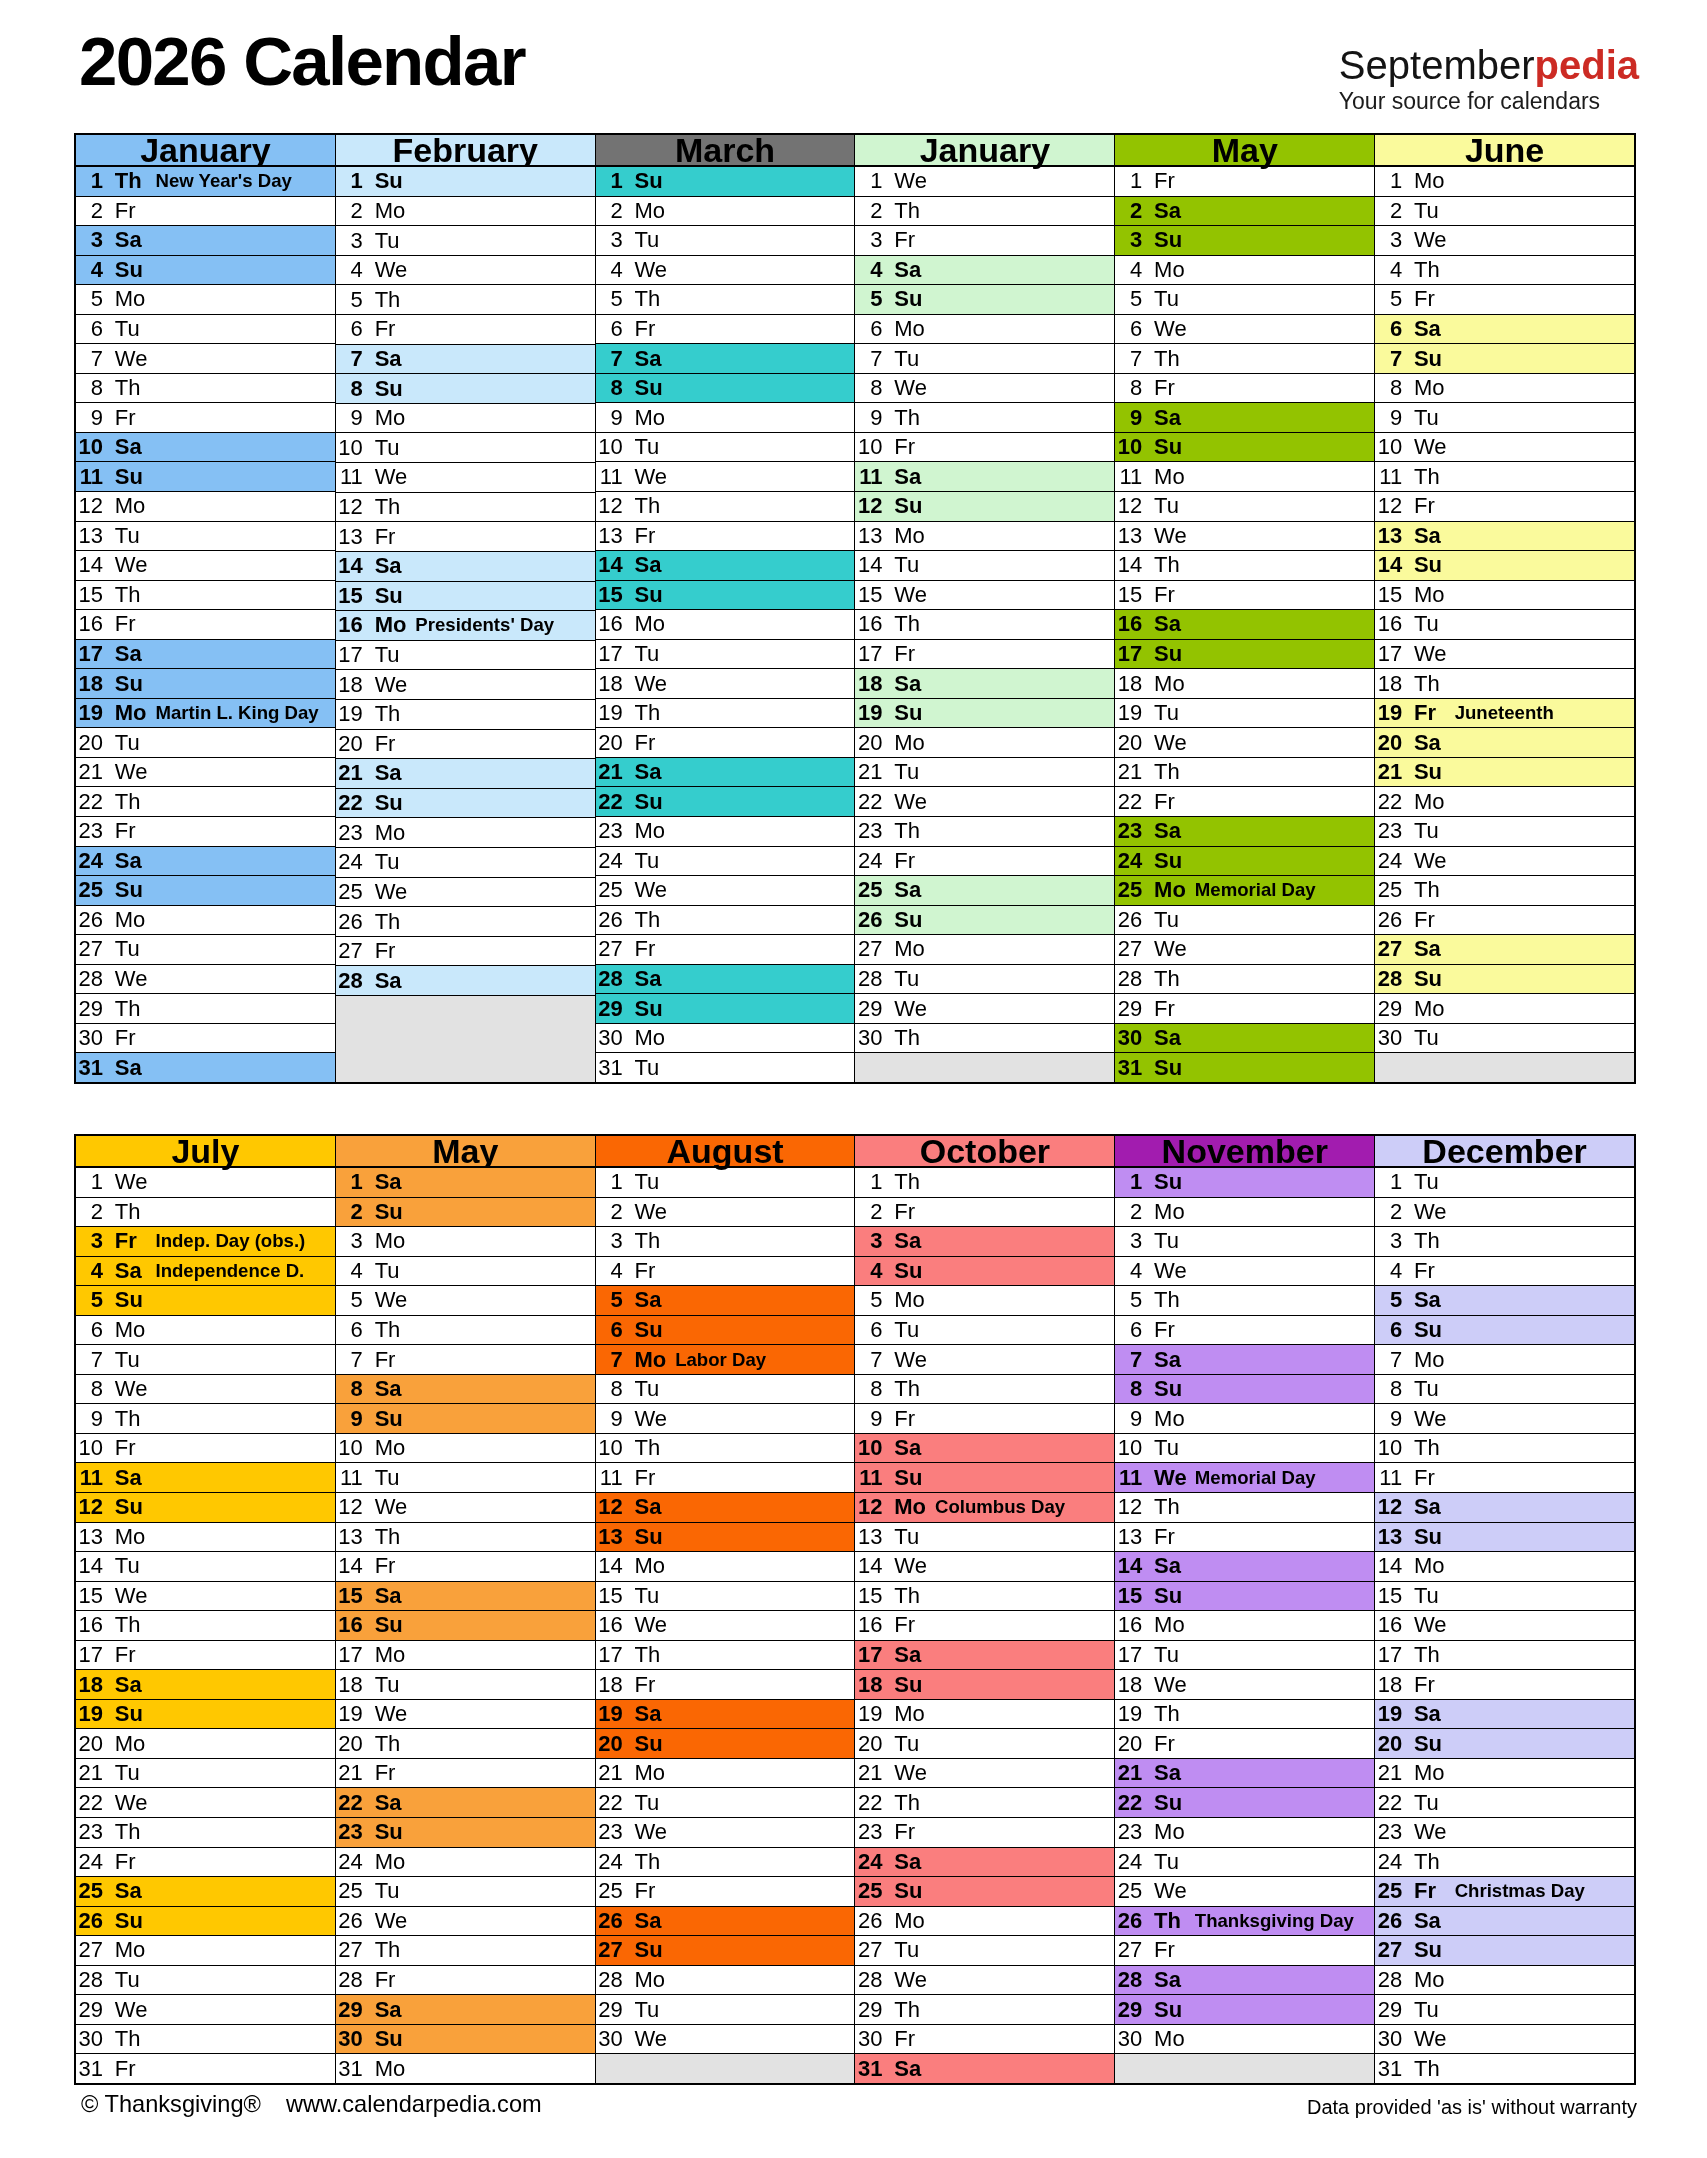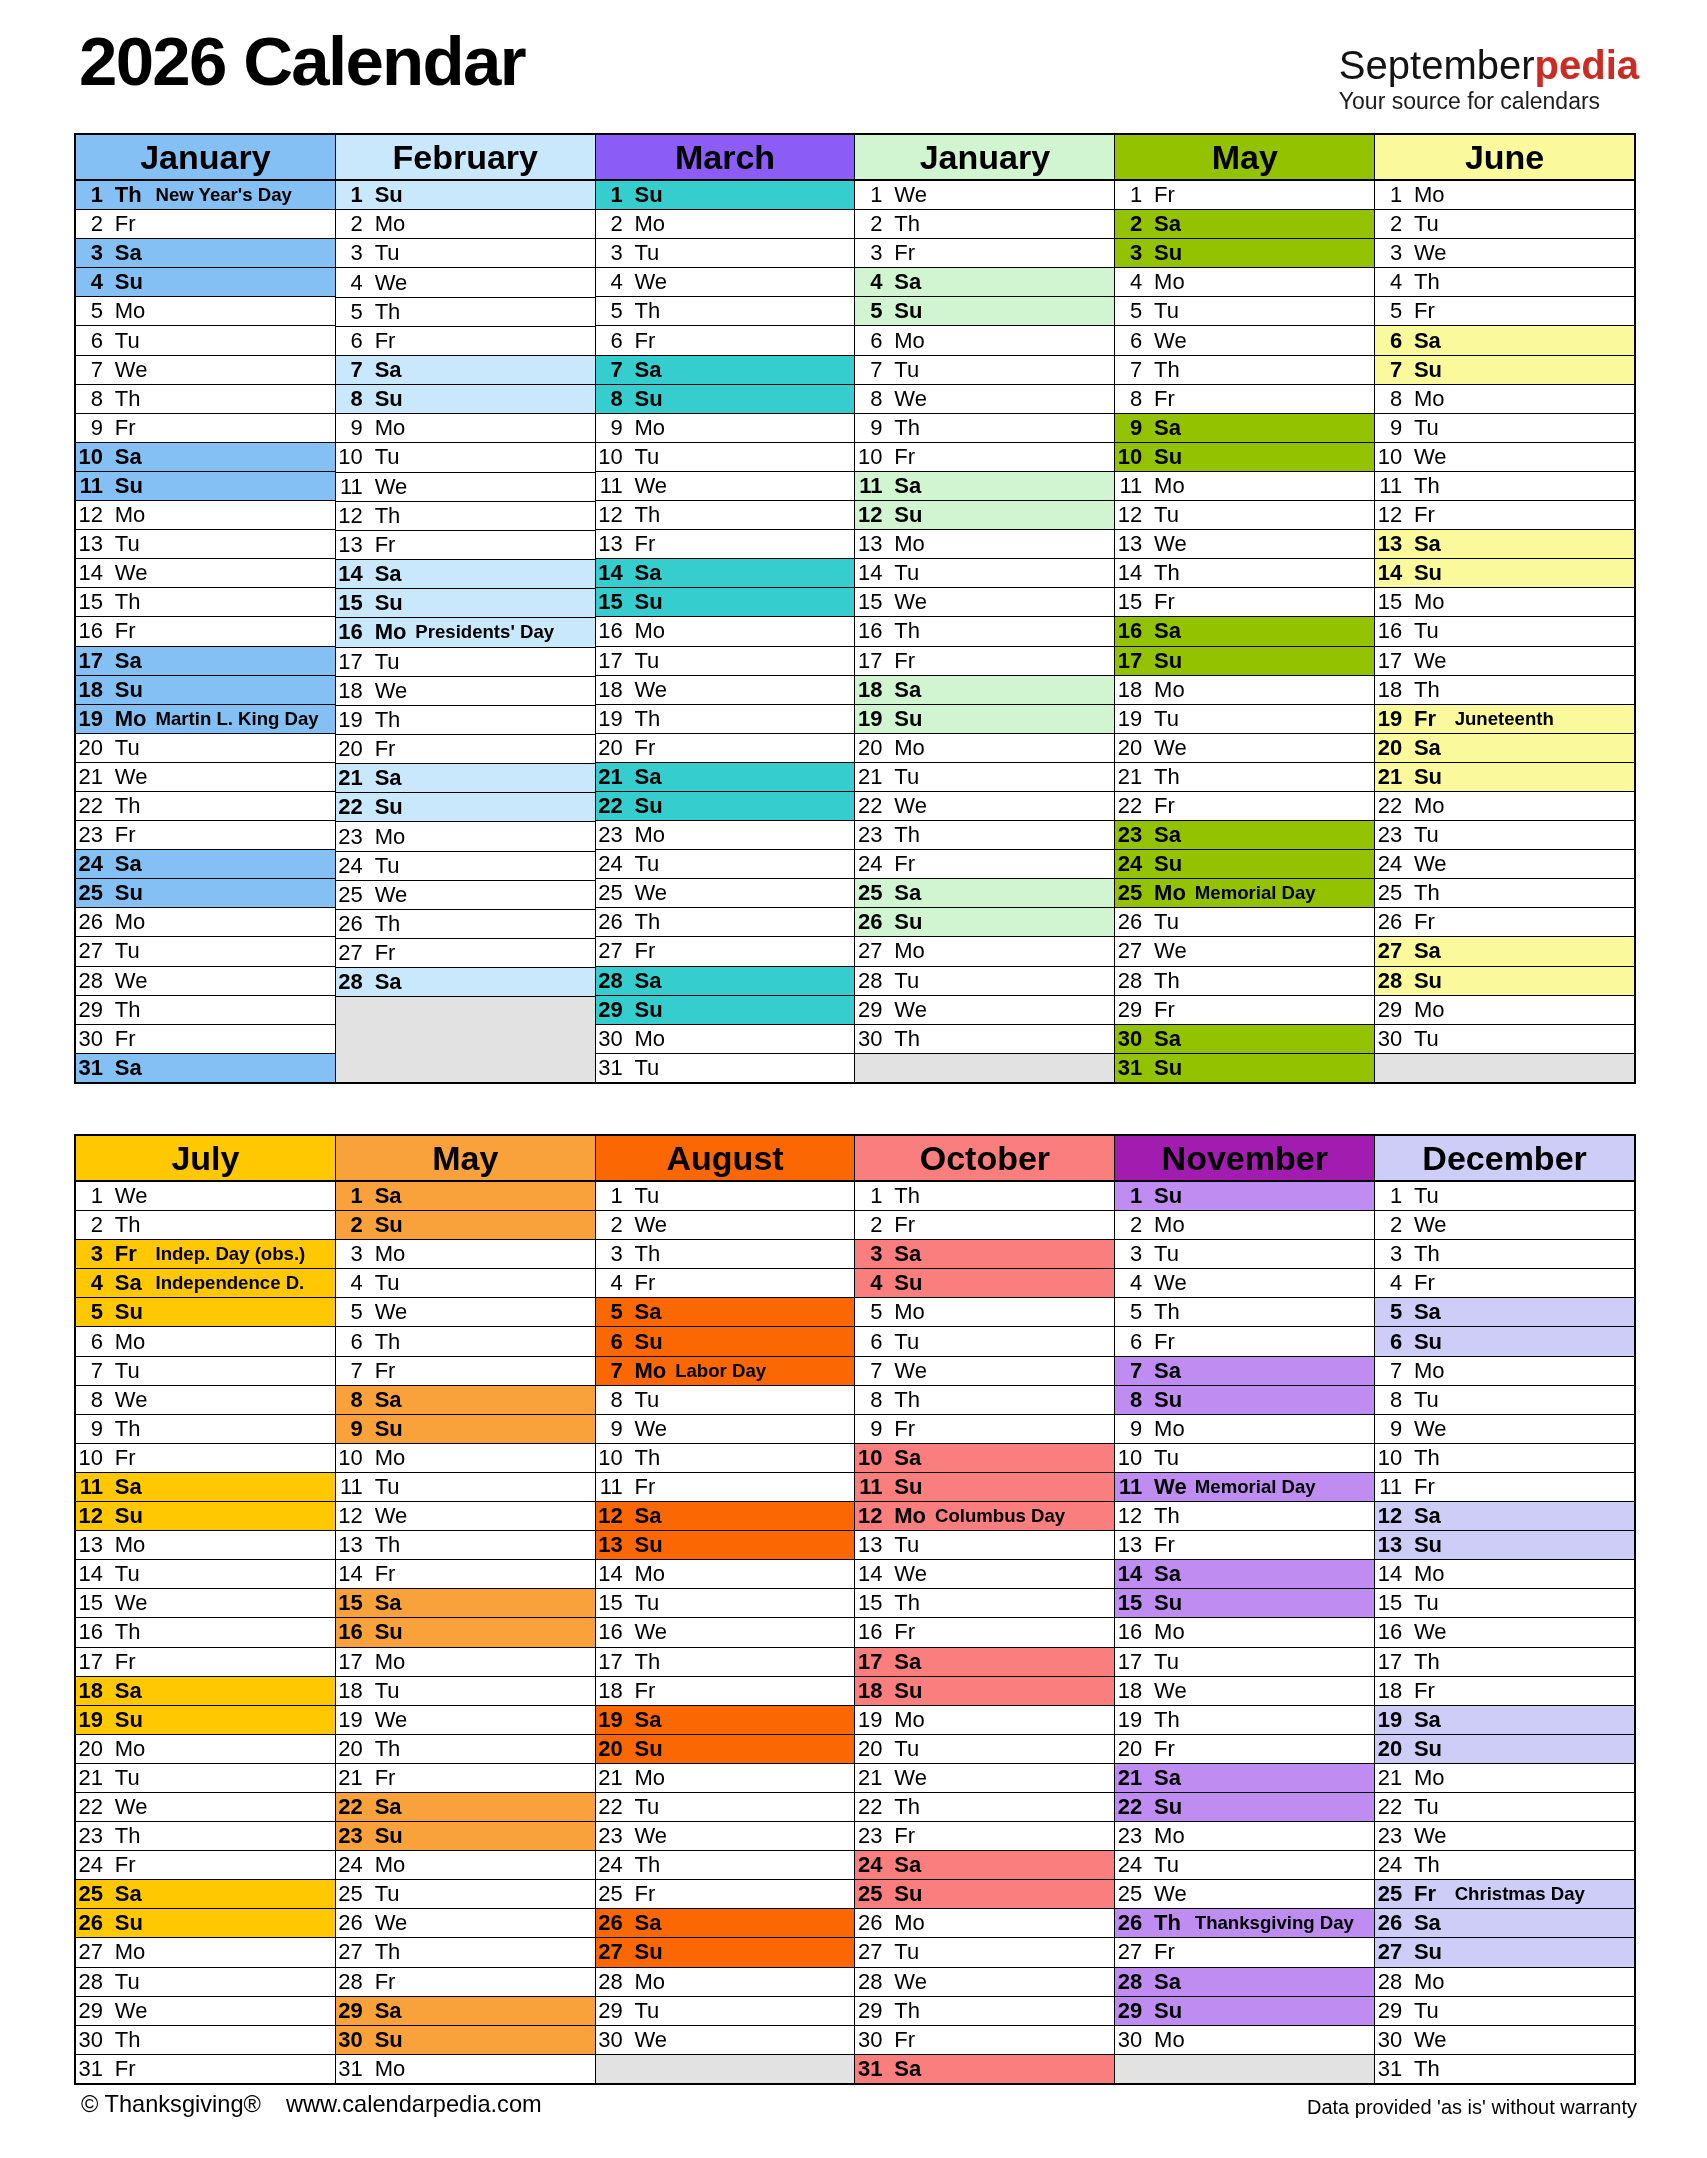--- a/index.html
+++ b/index.html
@@ -8,21 +8,21 @@
   .logo{position:absolute;right:69px;top:44px;text-align:left;line-height:1.05;}
   .logo-line{font-size:40px;color:#141414;}
   .logo-pedia{font-weight:bold;color:#CC2B24;}
   .logo-tagline{font-size:23px;color:#1c1c1c;margin-top:2.5px;}
   .half-table{position:absolute;left:74px;width:1562px;height:951px;display:flex;
     border:2.5px solid #000;box-sizing:border-box;background:#fff;}
   #table-top{top:133px;}
   #table-bottom{top:1134px;}
   .month{flex:1 1 0;display:flex;flex-direction:column;min-width:0;}
   .month + .month{border-left:1.7px solid #000;}
-  .month-header{height:46px;flex:0 0 auto;border-bottom:2.5px solid #000;display:flex;
+  .month-header{height:32px;flex:0 0 auto;border-bottom:2.5px solid #000;display:flex;
     align-items:center;justify-content:center;font-size:34px;font-weight:bold;color:#000;box-sizing:border-box;}
   .rowcell{box-sizing:border-box;}
   .rowcell + .rowcell{border-top:1.7px solid #000;}
   .day-row{flex:1 1 0;min-height:0;display:flex;align-items:center;overflow:hidden;white-space:nowrap;}
   .gray-fill{flex-basis:0;}
   .day-num{width:27px;flex:0 0 auto;text-align:right;font-size:22px;color:#000;}
   .day-wd{margin-left:11.8px;width:39px;flex:0 0 auto;font-size:22px;color:#000;}
   .hl .day-num,.hl .day-wd{font-weight:bold;}
   .day-holiday{font-size:18.6px;font-weight:bold;color:#000;margin-left:1.7px;overflow:hidden;}
   .footer-left{position:absolute;left:81px;top:2091px;font-size:23.6px;color:#000;display:flex;gap:25px;}
@@ -279,21 +279,21 @@
         <span class="day-num">27</span>
         <span class="day-wd">Fr</span>
       </div>
       <div class="day-row rowcell hl" style="background: rgb(201, 232, 251);">
         <span class="day-num">28</span>
         <span class="day-wd">Sa</span>
       </div>
       <div class="gray-fill rowcell" style="background: rgb(226, 226, 226); flex-grow: 3;"></div>
     </div>
     <div class="month">
-      <div class="month-header" style="background: #8b5cf6;">March</div>
+      <div class="month-header" style="background: #737373;">March</div>
       <div class="day-row rowcell hl" style="background: rgb(53, 205, 205);">
         <span class="day-num">1</span>
         <span class="day-wd">Su</span>
       </div>
       <div class="day-row rowcell">
         <span class="day-num">2</span>
         <span class="day-wd">Mo</span>
       </div>
       <div class="day-row rowcell">
         <span class="day-num">3</span>

